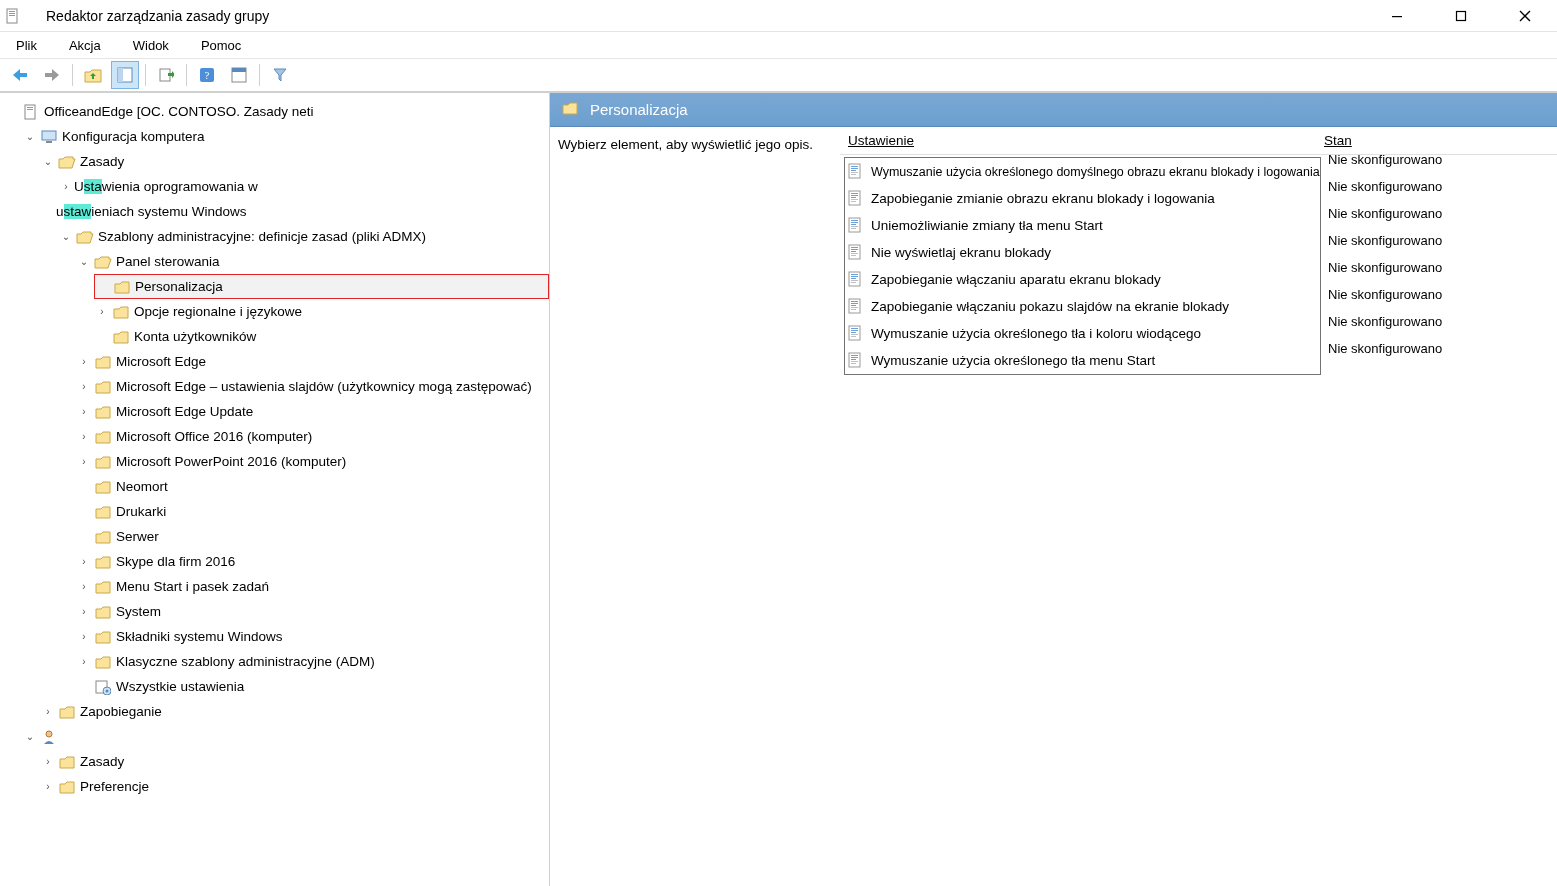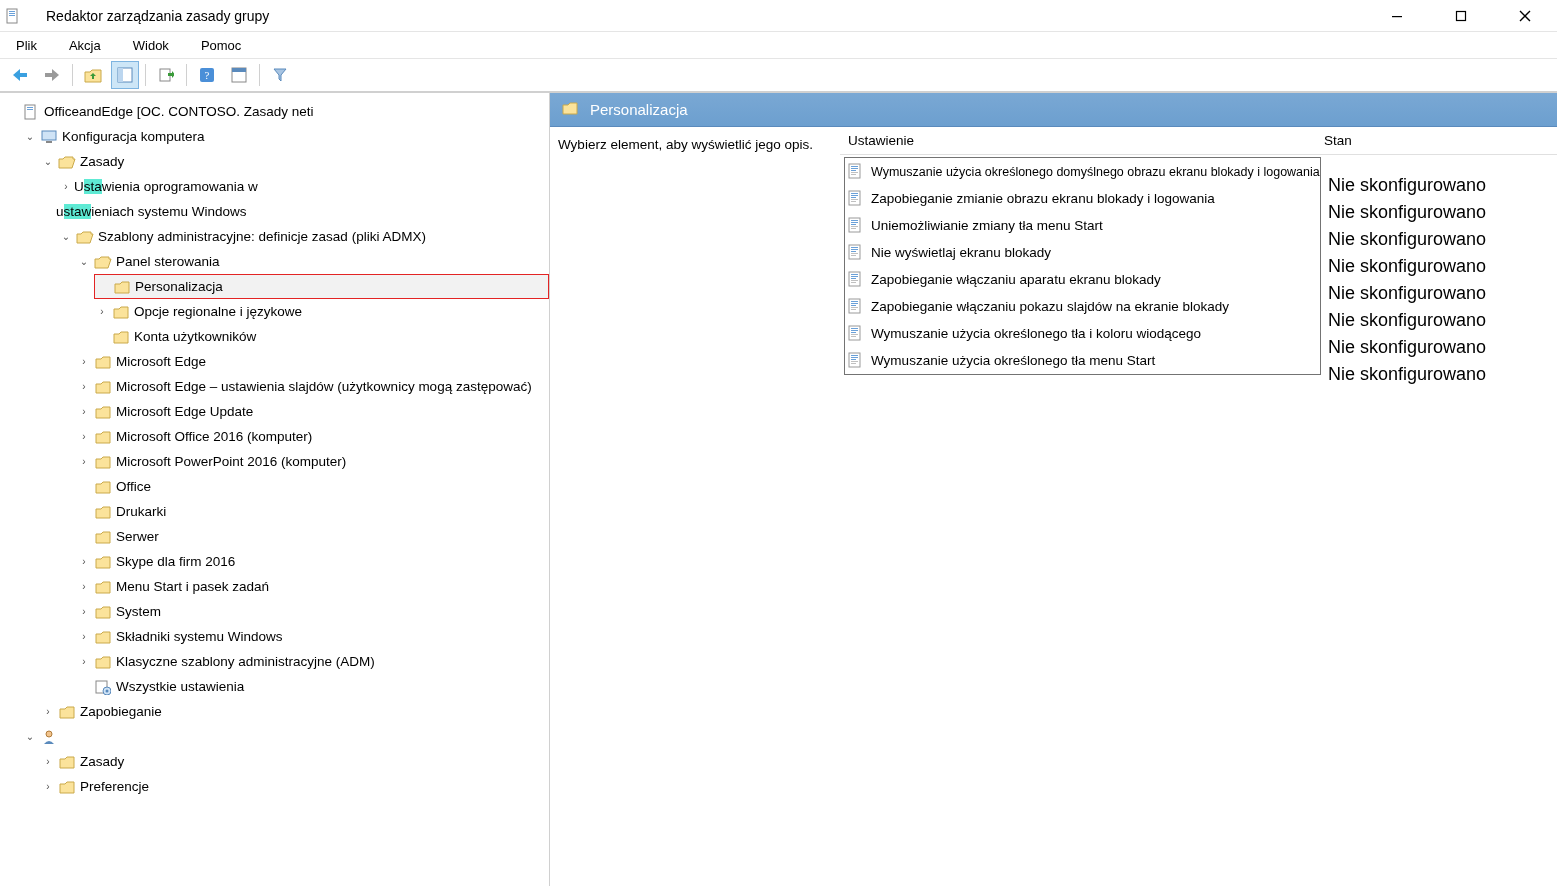--- a/index.html
+++ b/index.html
@@ -136,38 +136,39 @@
       overflow:auto;
       position:relative;
     }
     .list-header {
       display:flex;
       height:28px;
       align-items:center;
       border-bottom:1px solid #e0e0e0;
       font-size:13.5px;
       padding-left:4px;
+      text-decoration:underline;
     }
     .col-setting { flex: 0 0 480px; padding-left:4px; }
     .col-state { flex: 0 0 180px; text-align:left; }
 
     .list-rows { border: 1px solid #737373; margin: 2px 10px 0 4px; width: max-content; min-width: 420px; }
     .list-row {
       display:flex;
       height:27px;
       align-items:center;
       font-size:13.5px;
     }
     .list-row .ico { width:18px; height:18px; margin:0 6px 0 2px; flex:0 0 18px;}
     .list-row .txt { white-space:nowrap; }
     .state-col {
       position:absolute;
-      top:45px;
+      top:19px;
       left:488px;
-      font-size:18px;
+      font-size:13px;
     }
     .state-col div { height:27px; display:flex; align-items:center; }
 
     
     .svg-folder { width:16px; height:14px; }
     .svg-folder-open { width:18px; height:14px; }
     .svg-policy { width:16px; height:16px; }
     .svg-computer { width:16px; height:14px; }
     .svg-user { width:14px; height:16px; }
 
@@ -432,21 +433,21 @@
                             </div>
                           </li>
                         <li>
                             <div class="row">
                               <span class="toggle"></span>
                               <span class="ico">
                                 <svg class="svg-folder" viewBox="0 0 16 14">
                                   <path d="M1 4 L6 4 L8 2 L15 2 L15 13 L1 13 Z" fill="#fbe39b" stroke="#caa94a"></path>
                                 </svg>
                               </span>
-                              <span class="lbl">Office</span>
+                              <span class="lbl">Neomort</span>
                             </div>
                           </li>
                         <li>
                             <div class="row">
                               <span class="toggle"></span>
                               <span class="ico">
                                 <svg class="svg-folder" viewBox="0 0 16 14">
                                   <path d="M1 4 L6 4 L8 2 L15 2 L15 13 L1 13 Z" fill="#fbe39b" stroke="#caa94a"></path>
                                 </svg>
                               </span>

